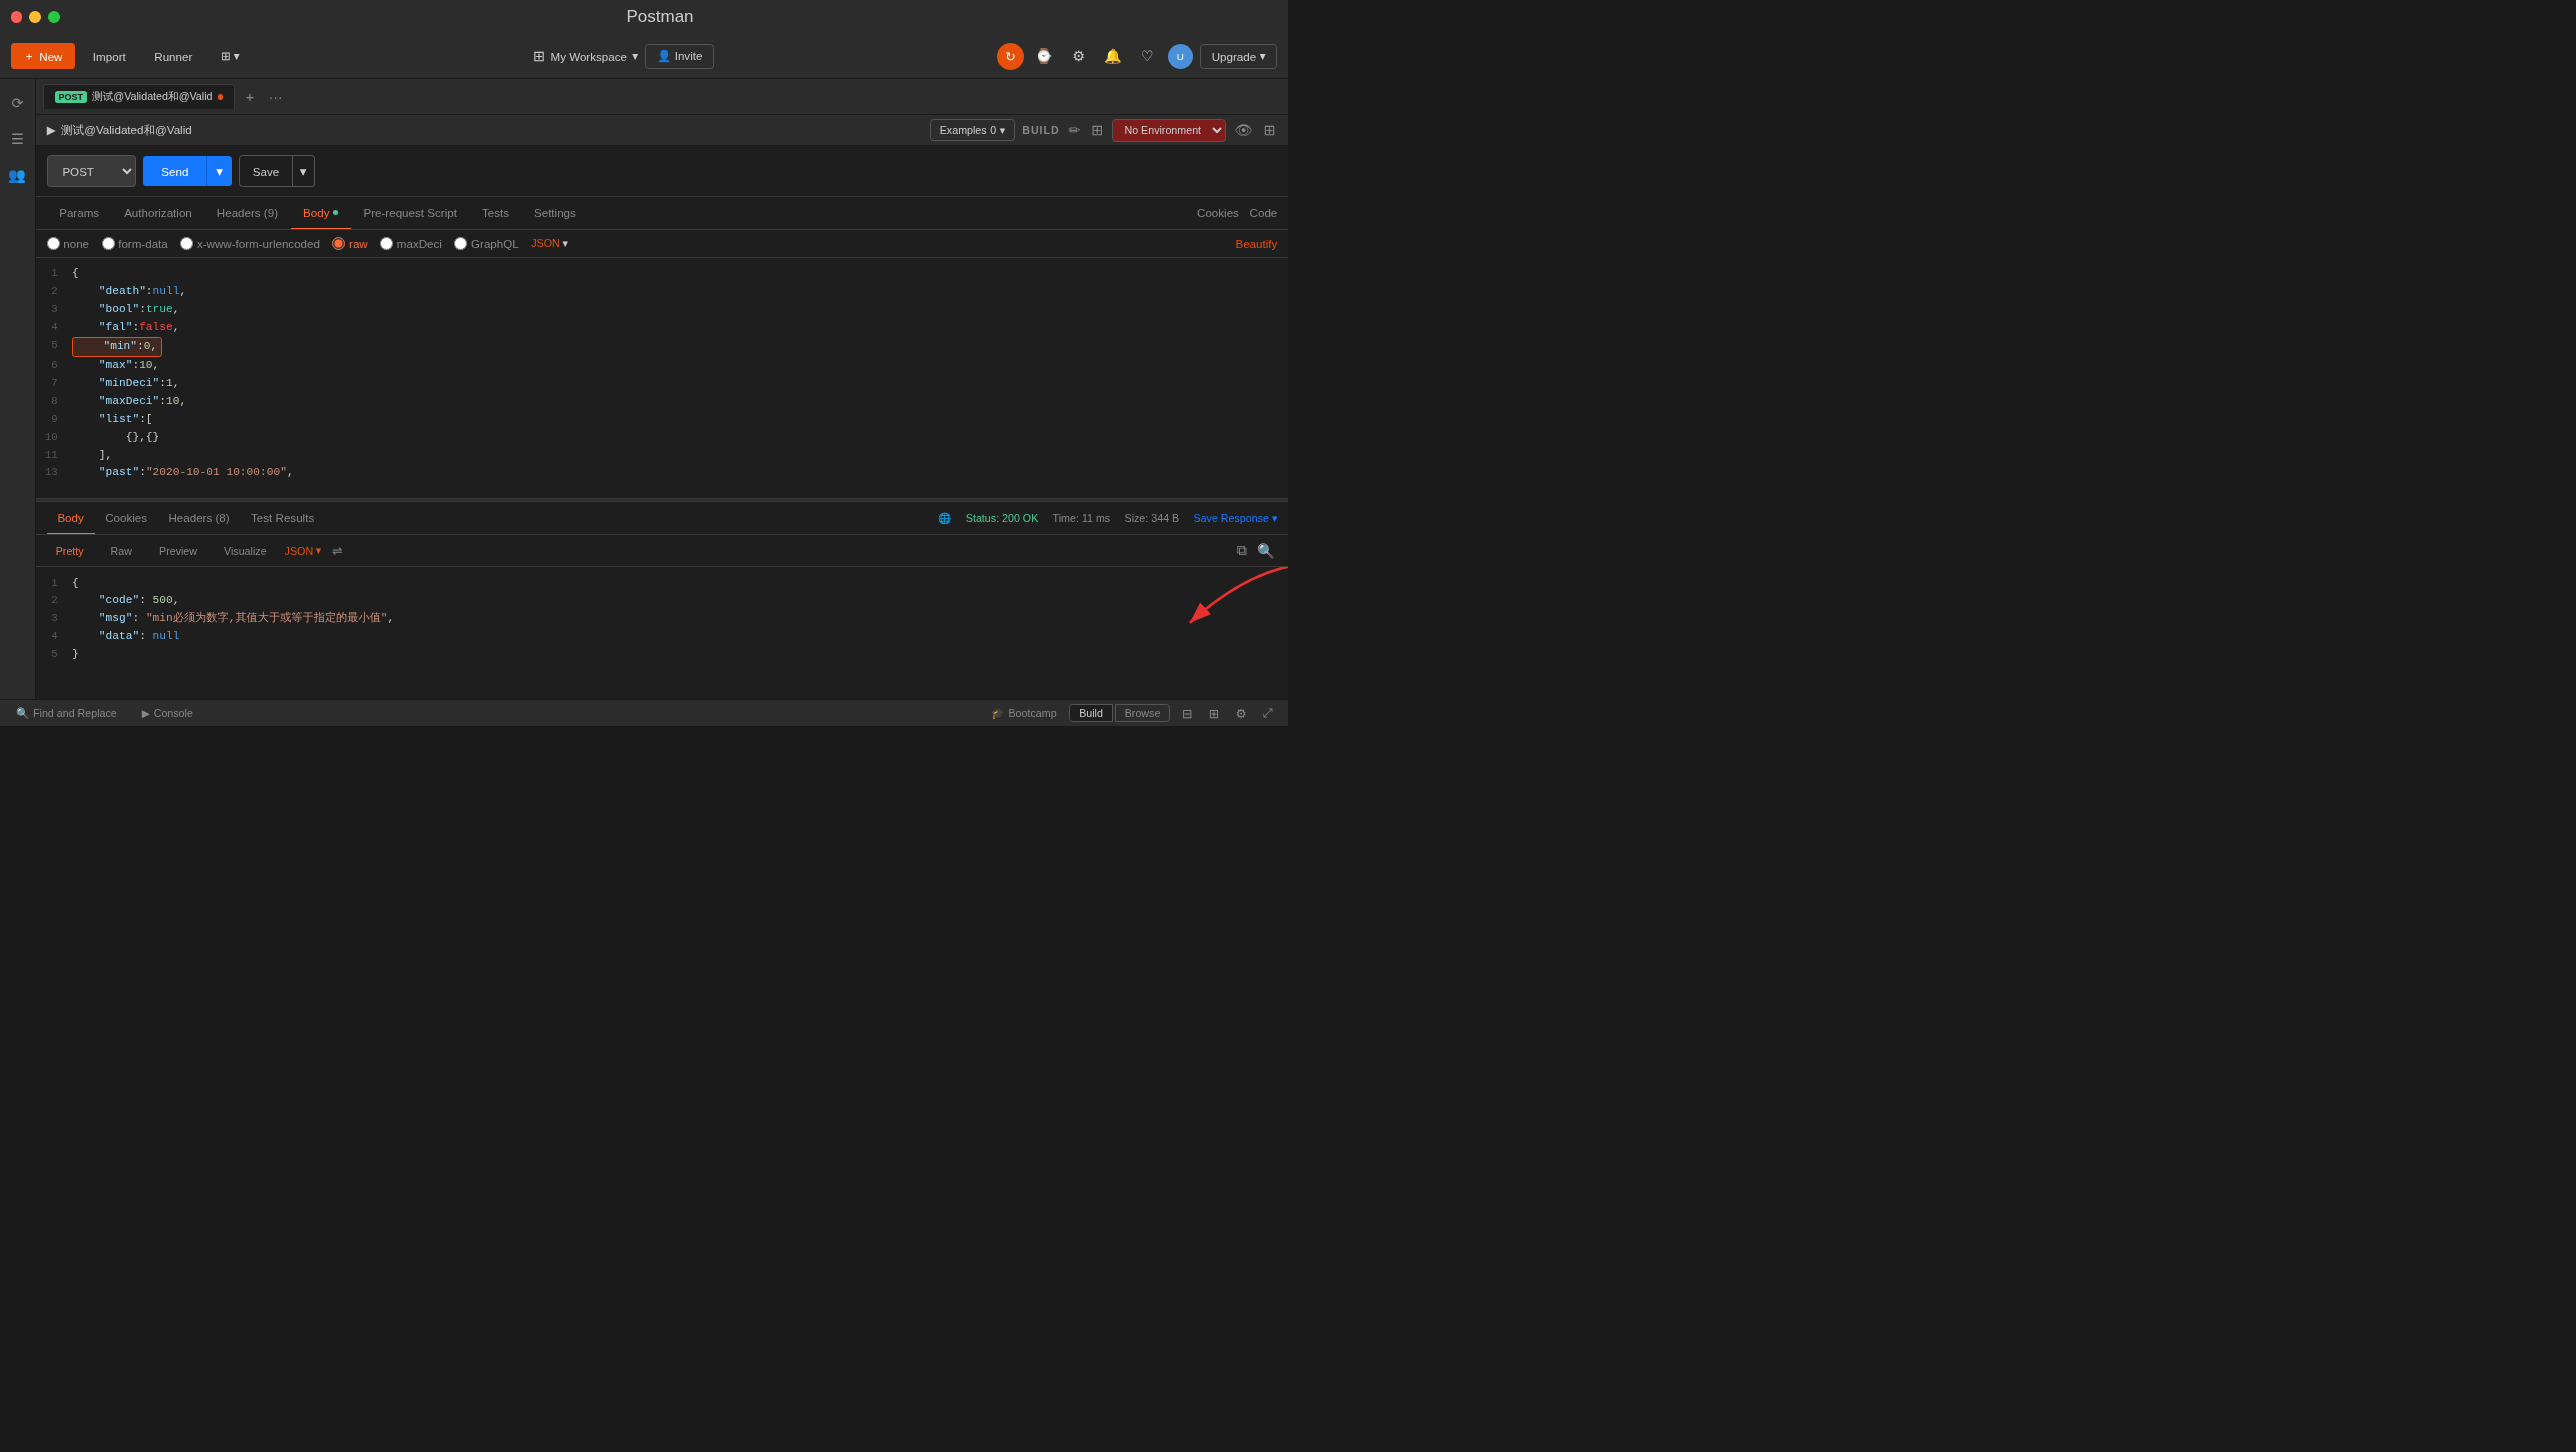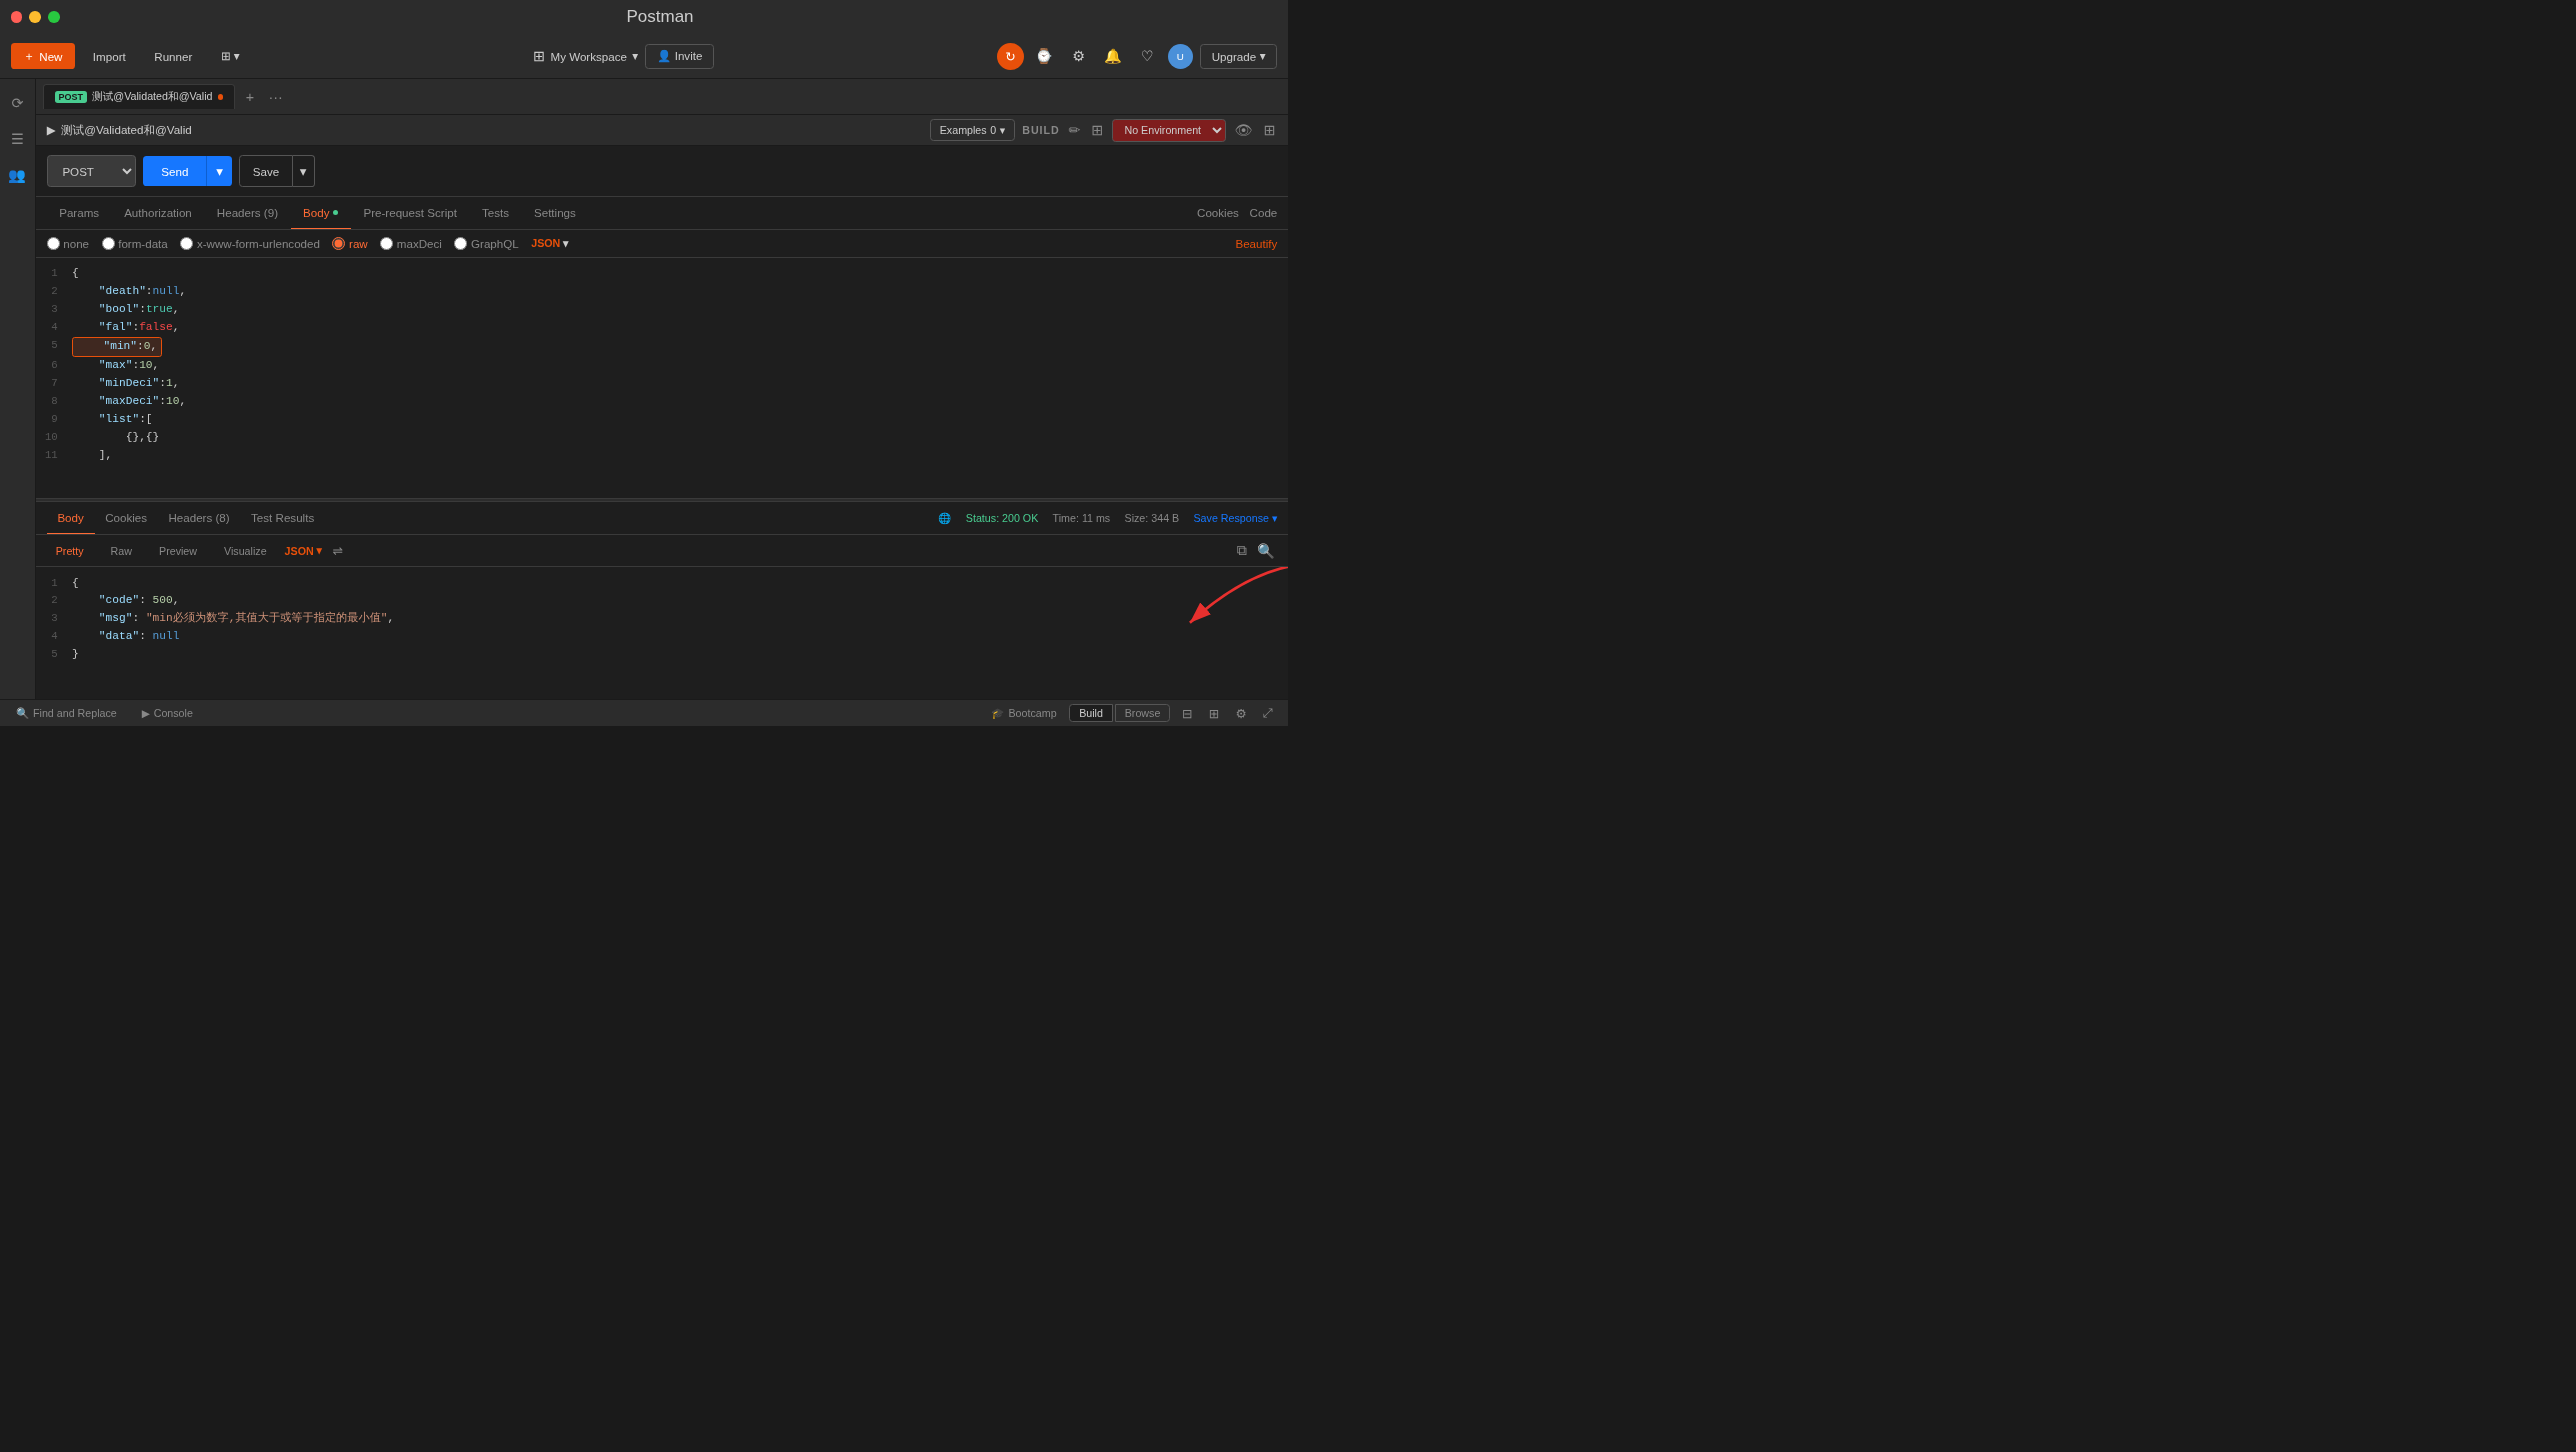--- a/index.html
+++ b/index.html
@@ -72,21 +72,21 @@
     .req-tab .tab-dot { width: 5.4px; height: 5.4px; border-radius: 50%; background: #49cc90; }
     .req-tab-right { margin-left: auto; display: flex; gap: 10.7px; }
     .req-tab-right a { color: #888; font-size: 11.6px; cursor: pointer; text-decoration: none; }
 
     
     .body-format-bar { display: flex; align-items: center; padding: 7.2px 10.7px; gap: 12.5px; background: #1e1e1e; border-bottom: 0.9px solid #3a3a3a; }
     .radio-group { display: flex; align-items: center; gap: 3.6px; cursor: pointer; color: #888; font-size: 11.6px; }
     .radio-group input { accent-color: #ff6b35; }
     .radio-group.active { color: #ccc; }
     .beautify-btn { margin-left: auto; color: #e8500a; background: transparent; border: none; cursor: pointer; font-size: 11.6px; }
-    .json-format-btn { background: transparent; color: #ccc; border: none; cursor: pointer; font-size: 10.7px; display: flex; align-items: center; gap: 2.7px; font-weight: bold; }
+    .json-format-btn { background: transparent; color: #ccc; border: none; cursor: pointer; font-size: 10.7px; display: flex; align-items: center; gap: 2.7px; }
 
     
     .editor-area { background: #1e1e1e; flex: 1; overflow: hidden; display: flex; flex-direction: column; }
     .code-editor { flex: 1; overflow-y: auto; font-family: 'Courier New', monospace; font-size: 11.2px; line-height: 1.6; padding: 7.2px 0; }
     .code-line { display: flex; align-items: flex-start; }
     .line-num { width: 36px; text-align: right; padding-right: 14.3px; color: #555; font-size: 10.7px; user-select: none; min-width: 36px; flex-shrink: 0; }
     .line-content { flex: 1; white-space: pre; color: #ccc; }
     .key-str { color: #9cdcfe; }
     .val-null { color: #569cd6; }
     .val-bool-true { color: #4ec9b0; }
@@ -342,20 +342,24 @@
           <span class="line-num">10</span>
           <span class="line-content punctuation">        {},{}</span>
         </div>
 
         <div class="code-line">
           <span class="line-num">11</span>
           <span class="line-content punctuation">    ],</span>
         </div>
 
 
+        <div class="code-line">
+          <span class="line-num">13</span>
+          <span class="line-content">    <span class="key-str">"past"</span><span class="punctuation">:</span><span class="val-str">"2020-10-01 10:00:00"</span><span class="punctuation">,</span></span>
+        </div>
 
       </div>
     </div>
 
     <div class="panel-divider">
       <span style="color:#555;font-size:9.8px;"></span>
     </div>
 
     <div class="response-area">
 

